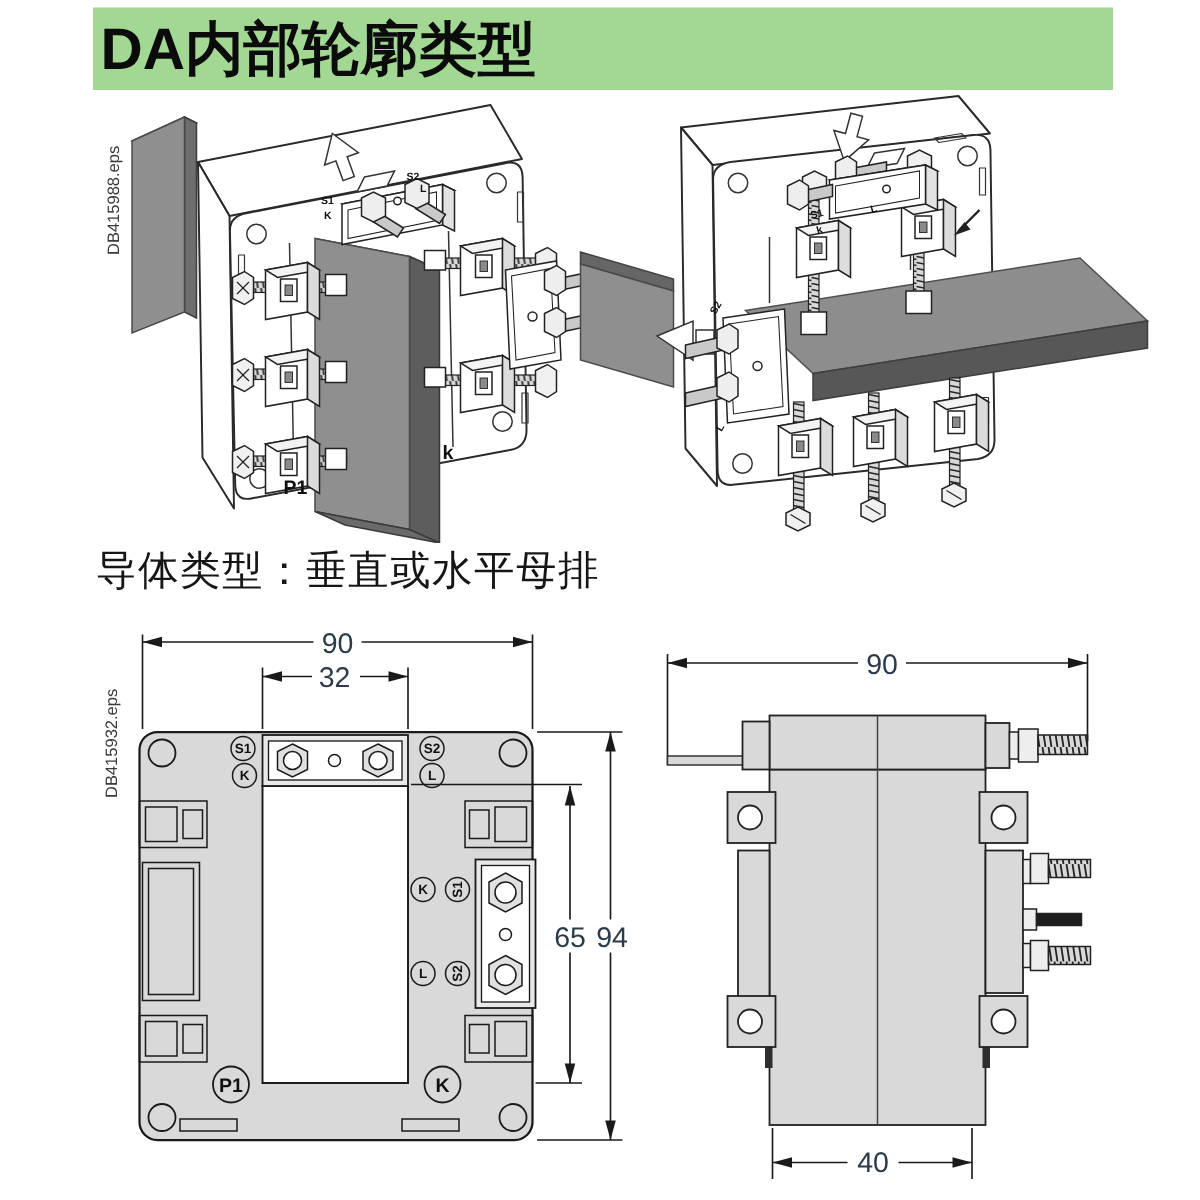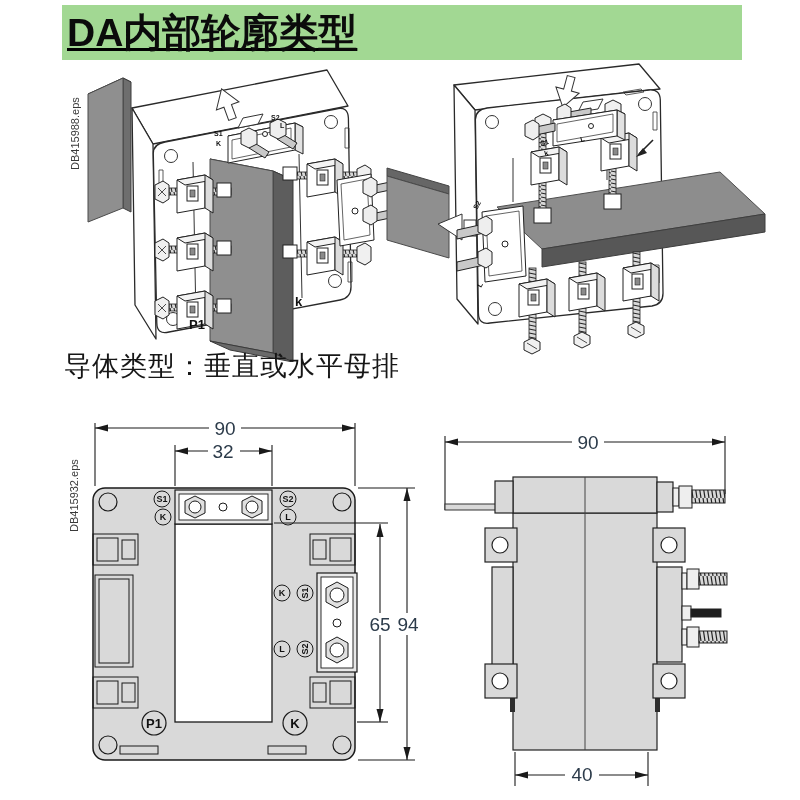--- a/index.html
+++ b/index.html
@@ -1,23 +1,23 @@
 <!DOCTYPE html>
 <html><head>
 <meta charset="utf-8">
 <style>
   html,body{margin:0;padding:0;}
   body{width:800px;height:800px;background:#fff;font-family:"Liberation Sans",sans-serif;position:relative;overflow:hidden;}
   .page{position:absolute;left:0;top:0;width:800px;height:800px;background:#fff;}
-  .header-bar{position:absolute;left:62px;top:5px;width:680px;height:55px;background:#a2d893;display:flex;align-items:center;text-decoration:underline;}
+  .header-bar{position:absolute;left:62px;top:5px;width:680px;height:55px;background:#a2d893;display:flex;align-items:center;}
   .header-title{font-size:39px;font-weight:bold;color:#0b0b0b;padding-left:5px;letter-spacing:0px;white-space:nowrap;}
   .fig{position:absolute;}
   .fig-iso-v{left:65px;top:62px;width:355px;height:300px;}
   .fig-iso-h{left:385px;top:62px;width:415px;height:300px;}
-  .caption{position:absolute;left:64px;top:348px;font-size:27px;color:#161616;letter-spacing:1px;white-space:nowrap;}
+  .caption{position:absolute;left:64px;top:362px;font-size:27px;color:#161616;letter-spacing:1px;white-space:nowrap;}
   .fig-front{left:62px;top:420px;width:360px;height:380px;}
   .fig-side{left:430px;top:420px;width:370px;height:380px;}
   svg text{font-family:"Liberation Sans",sans-serif;}
   .eps{font-size:11px;fill:#3a3a3a;}
   .dim{font-size:19px;fill:#2c3b4a;}
   .lblS{font-size:7px;font-weight:bold;fill:#111;}
   .lblM{font-size:9px;font-weight:bold;fill:#111;}
   .lblB{font-size:13px;font-weight:bold;fill:#111;}
 </style>
 </head>

